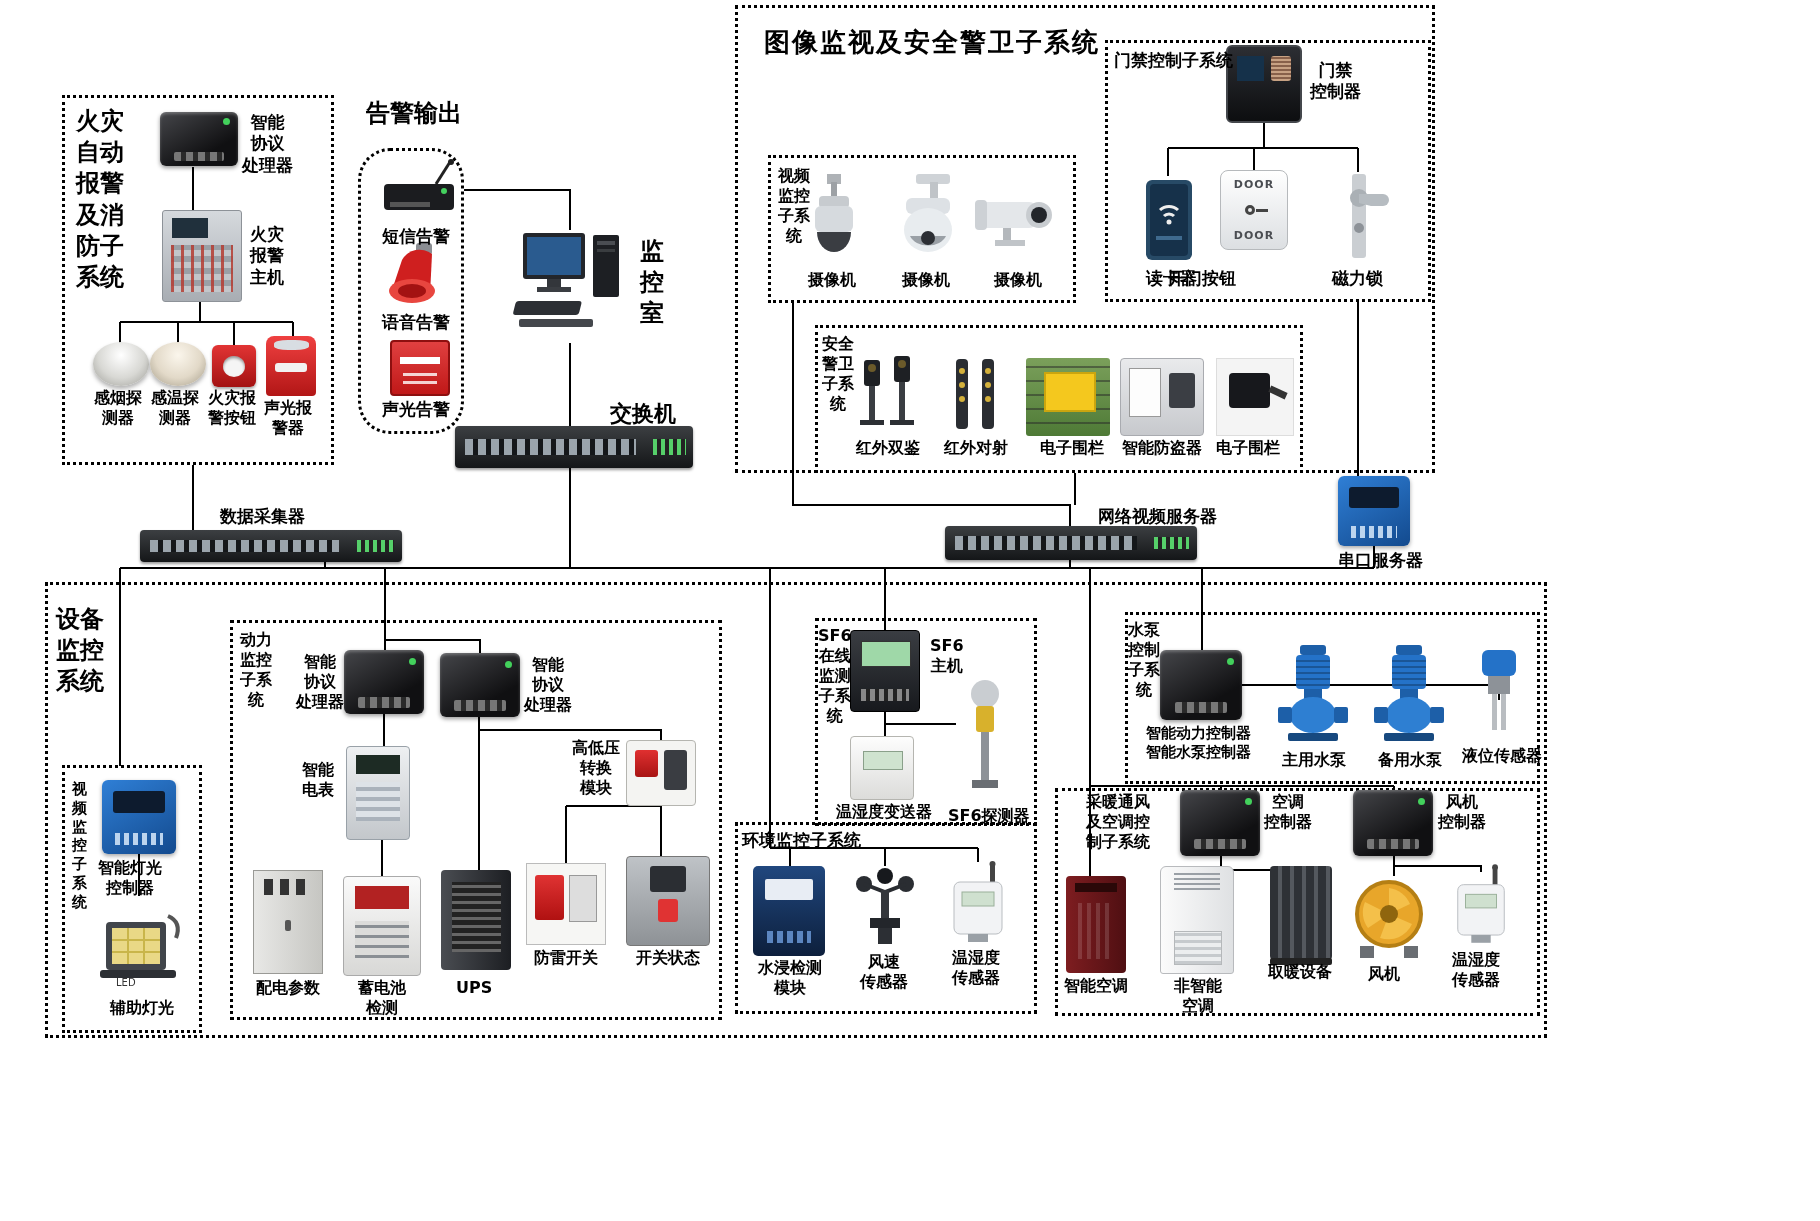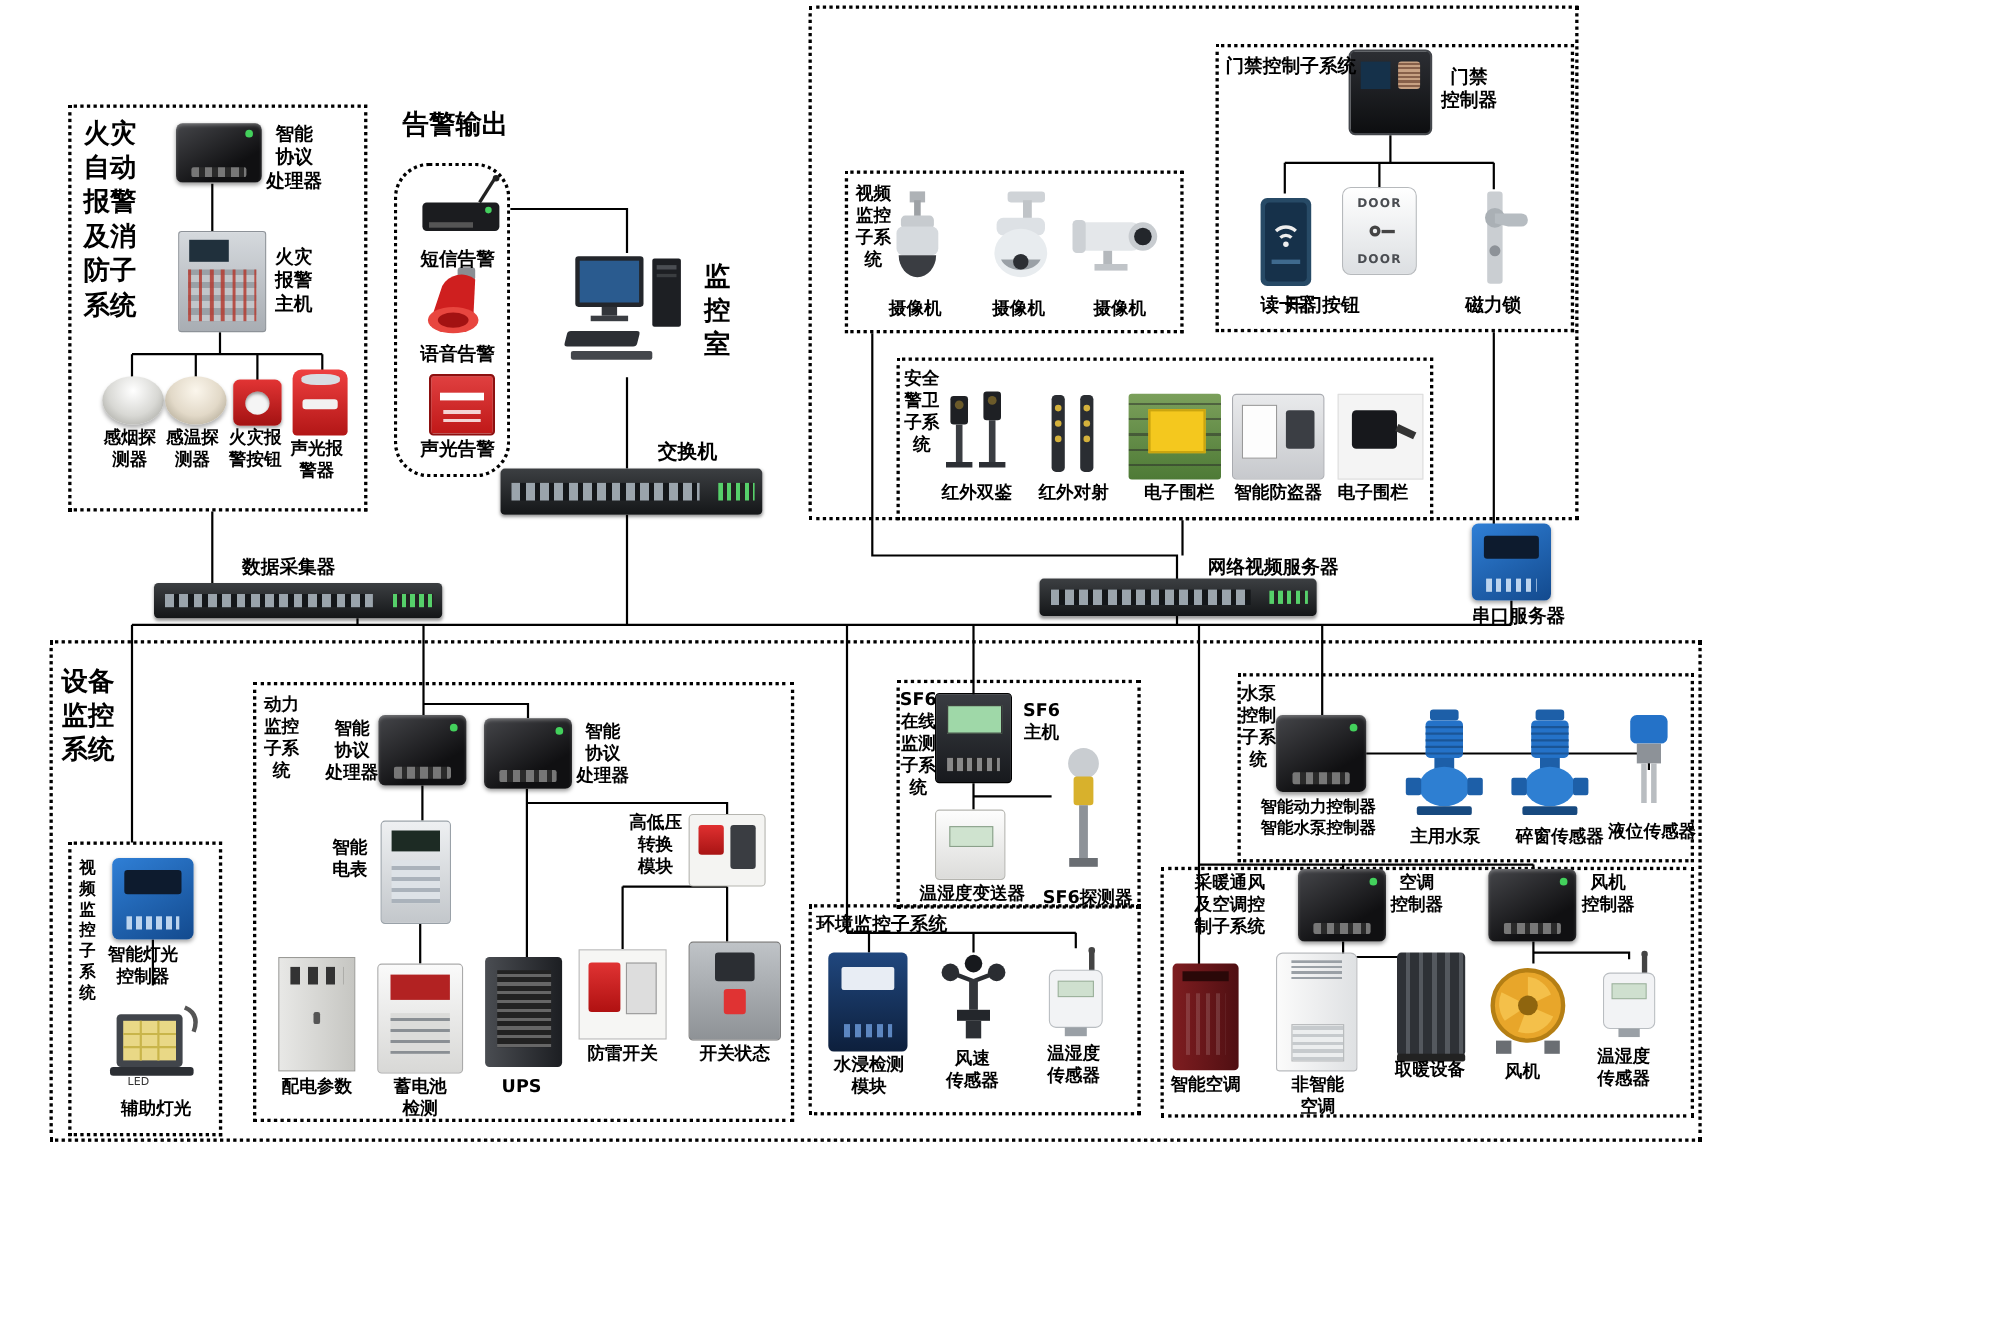--- a/index.html
+++ b/index.html
@@ -9,21 +9,21 @@
   
   .box { position:absolute; border:3px dotted #000; z-index:1; background:transparent; }
   .box.rounded { border-radius:32px; }
 
   
   #wires { position:absolute; left:0; top:0; z-index:0; }
 
   
   .lbl { position:absolute; font-weight:bold; color:#000; font-size:16px;
          line-height:1.25; white-space:pre-line; z-index:3; text-align:center; }
-  .t15 { font-size:15px; } .t17 { font-size:17px; } .t18 { font-size:18px; }
+  .t15 { font-size:15px; } .t17 { font-size:17px; } .t18 { font-size:22px;margin-left:12px; }
   .t24 { font-size:24px; line-height:1.3; } .t26 { font-size:26px; letter-spacing:2px; }
   .vwrap2 { width:52px; }          
 
   
   .dev { position:absolute; z-index:2; }
   .dev svg { display:block; width:100%; height:100%; }
 
   .bdev { background:linear-gradient(150deg,#45464a,#101012 70%); border-radius:6px;
           box-shadow:inset 0 2px 3px rgba(255,255,255,.25), 0 2px 4px rgba(0,0,0,.4); }
   .bdev::before { content:""; position:absolute; right:10%; top:12%; width:7px; height:7px;
@@ -194,20 +194,21 @@
   <div class="lbl t24 vwrap2" style="left:74px;top:106px">火灾
 自动
 报警
 及消
 防子
 系统</div>
   <div class="lbl t24" style="left:366px;top:98px">告警输出</div>
   <div class="lbl t24" style="left:640px;top:236px">监
 控
 室</div>
+  <div class="lbl t26" style="left:764px;top:26px">图像监视及安全警卫子系统</div>
   <div class="lbl t17" style="left:1114px;top:50px">门禁控制子系统</div>
   <div class="lbl" style="left:778px;top:166px">视频
 监控
 子系
 统</div>
   <div class="lbl" style="left:822px;top:334px">安全
 警卫
 子系
 统</div>
   <div class="lbl t24 vwrap2" style="left:54px;top:604px">设备
@@ -505,21 +506,21 @@
         <rect x="24" y="2" width="26" height="10" rx="3" fill="#1d5fa8"></rect>
         <rect x="20" y="12" width="34" height="34" rx="4" fill="#2472c8"></rect>
         <path d="M20 18 h34 M20 24 h34 M20 30 h34 M20 36 h34 M20 42 h34" stroke="#1a5596" stroke-width="2"></path>
         <rect x="28" y="46" width="18" height="10" fill="#1d5fa8"></rect>
         <ellipse cx="37" cy="72" rx="23" ry="18" fill="#2e7fd2"></ellipse>
         <rect x="2" y="64" width="14" height="16" rx="2" fill="#1d5fa8"></rect>
         <rect x="58" y="64" width="14" height="16" rx="2" fill="#1d5fa8"></rect>
         <rect x="12" y="90" width="50" height="8" rx="2" fill="#17497f"></rect>
       </svg>
   </div>
-  <div class="lbl" style="left:1378px;top:750px">碎窗传感器</div>
+  <div class="lbl" style="left:1378px;top:750px">备用水泵</div>
   <div class="dev" style="left:1468px;top:646px;width:62px;height:96px">
     <svg viewBox="0 0 62 96">
         <rect x="14" y="4" width="34" height="26" rx="6" fill="#2472c8"></rect>
         <rect x="20" y="30" width="22" height="18" fill="#8d9298"></rect>
         <rect x="24" y="48" width="5" height="36" fill="#b9bdc1"></rect>
         <rect x="33" y="48" width="5" height="36" fill="#b9bdc1"></rect>
       </svg>
   </div>
   <div class="lbl" style="left:1462px;top:746px">液位传感器</div>
 

